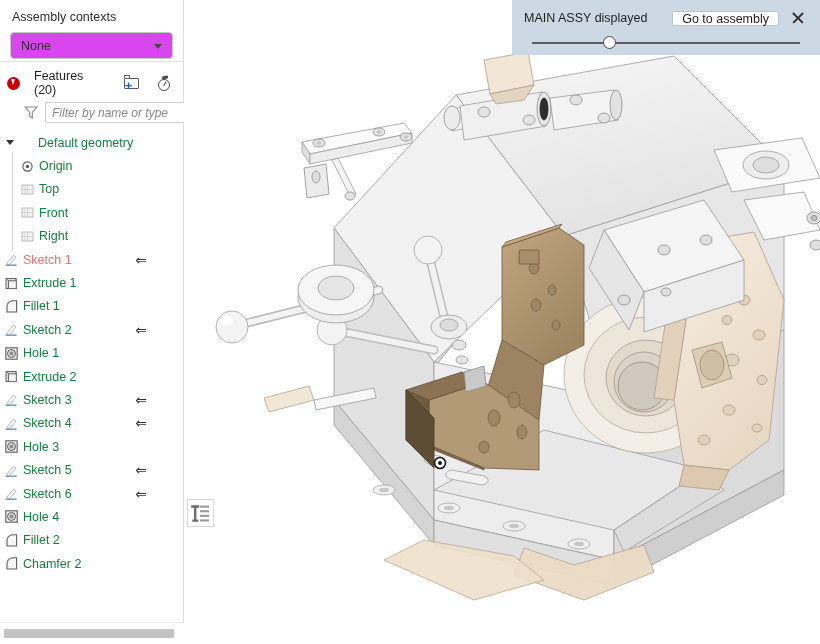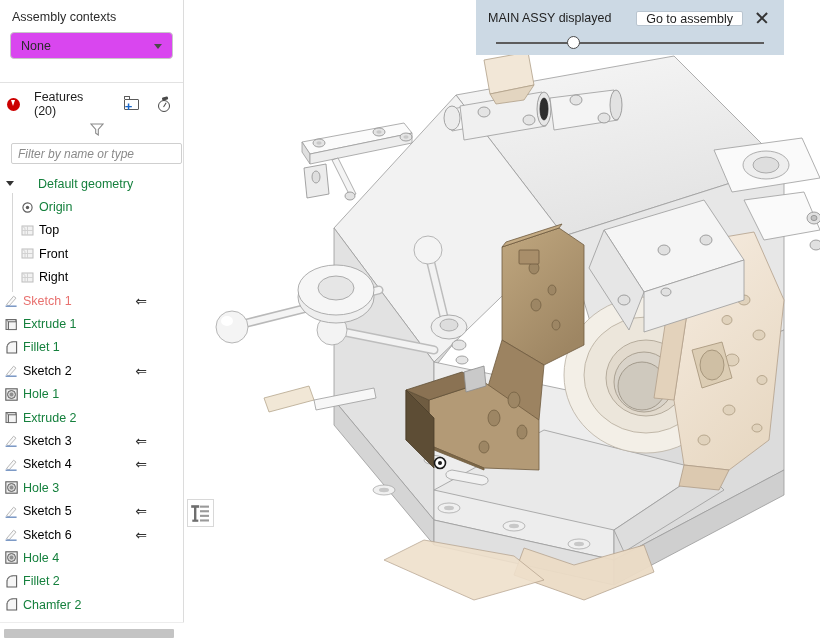--- a/index.html
+++ b/index.html
@@ -22,21 +22,21 @@
     position: absolute;
     left: 0; top: 0;
     width: 184px;
     height: 644px;
     background: #ffffff;
     border-right: 1px solid #dcdcdc;
     box-sizing: border-box;
   }
 
   .ctx-section {
-    padding: 8px 10px 23px 10px;
+    padding: 8px 10px 2px 10px;
     border-bottom: 1px solid #e2e2e2;
   }
   .ctx-title {
     font-size: 12.5px;
     color: #2b2b2b;
     margin: 2px 0 8px 2px;
   }
   .ctx-select {
     position: relative;
     height: 27px;
@@ -148,23 +148,22 @@
     width: 1.4px; height: 5px;
     background: #4a4a4a;
     transform: rotate(32deg);
     transform-origin: bottom center;
   }
 
   
   .filter-row {
     display: flex;
     align-items: center;
-    padding: 0 8px 6px 18px;
+    padding: 0 8px 6px 24px;
     gap: 7px;
-    flex-direction: column;
   }
   .funnel {
     width: 14px; height: 13px;
     flex: 0 0 auto;
   }
   .filter-input {
     flex: 1 1 auto;
     height: 21px;
     border: 1px solid #cfcfcf;
     background: #fff;
@@ -209,21 +208,21 @@
     width: 0; height: 0;
     border-left: 4.5px solid transparent;
     border-right: 4.5px solid transparent;
     border-top: 5.5px solid #333;
   }
   .row-label {
     font-size: 12.5px;
     color: #15803d;
     margin-left: 4px;
   }
-  .row-label.dim { color: #000000; }
+  .row-label.dim { color: #15803d; }
   .row-label.err { color: #e8716f; }
   .row-icon {
     width: 15px; height: 15px;
     flex: 0 0 auto;
     position: relative;
   }
   .rollback-arrow {
     position: absolute;
     right: 36px;
     top: 50%;
@@ -276,21 +275,21 @@
     width: 27px; height: 28px;
     background: #fff;
     border: 1px solid #d8d8d8;
     box-sizing: border-box;
     cursor: pointer;
   }
 
   
   #assy-banner {
     position: absolute;
-    left: 476px; top: 0;
+    left: 512px; top: 0;
     width: 308px; height: 55px;
     background: #ccd9e4;
     box-sizing: border-box;
     padding: 7px 12px 0 12px;
   }
   .banner-top {
     display: flex;
     align-items: center;
     height: 22px;
   }

